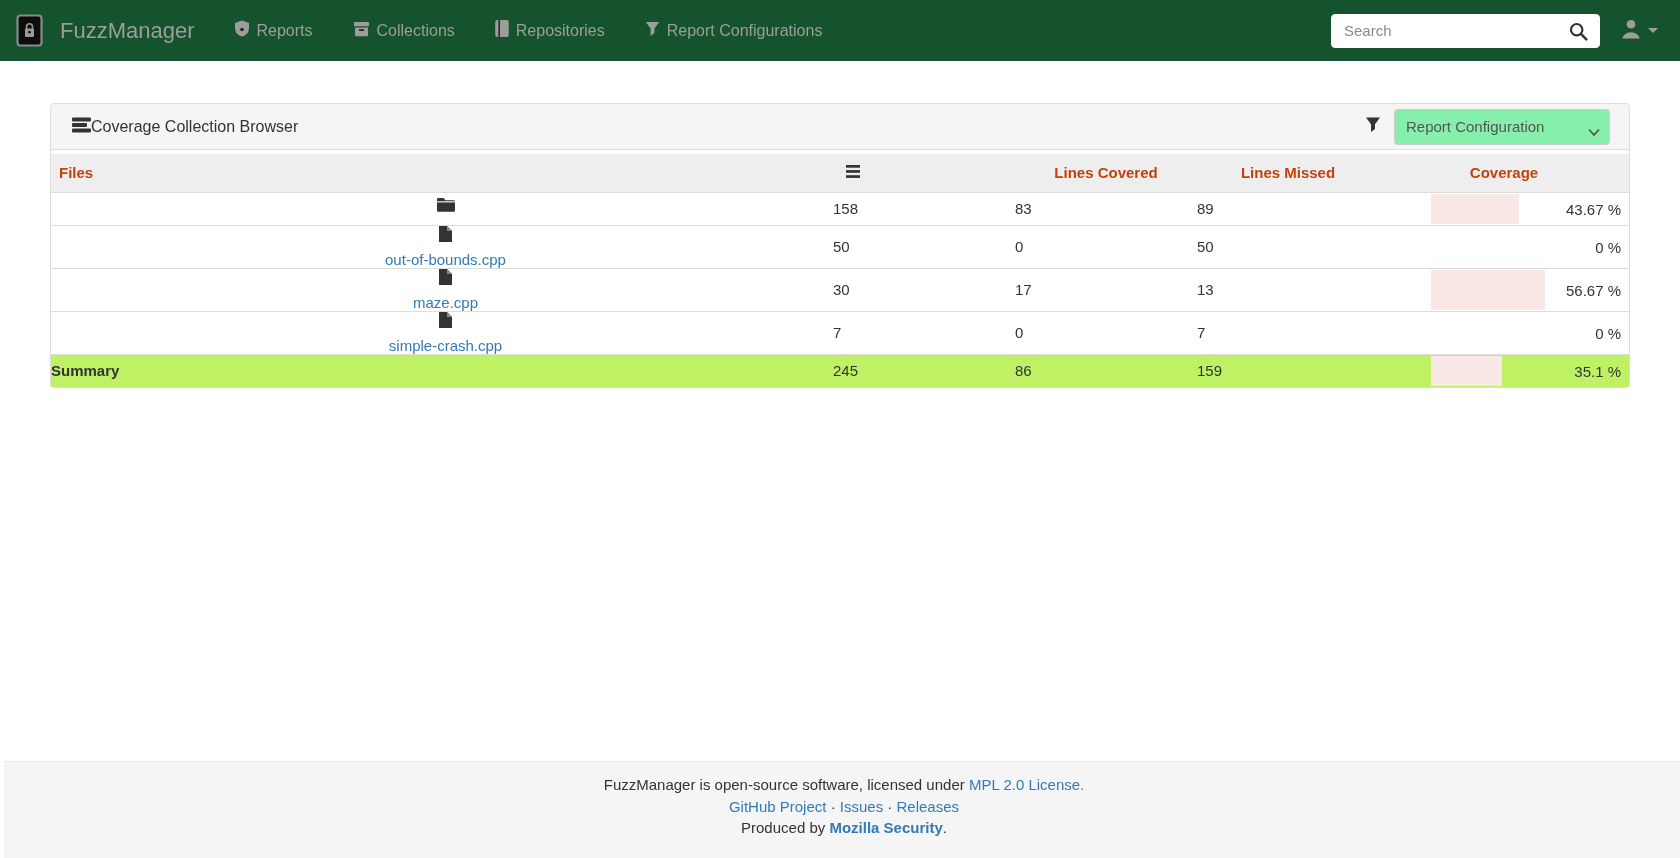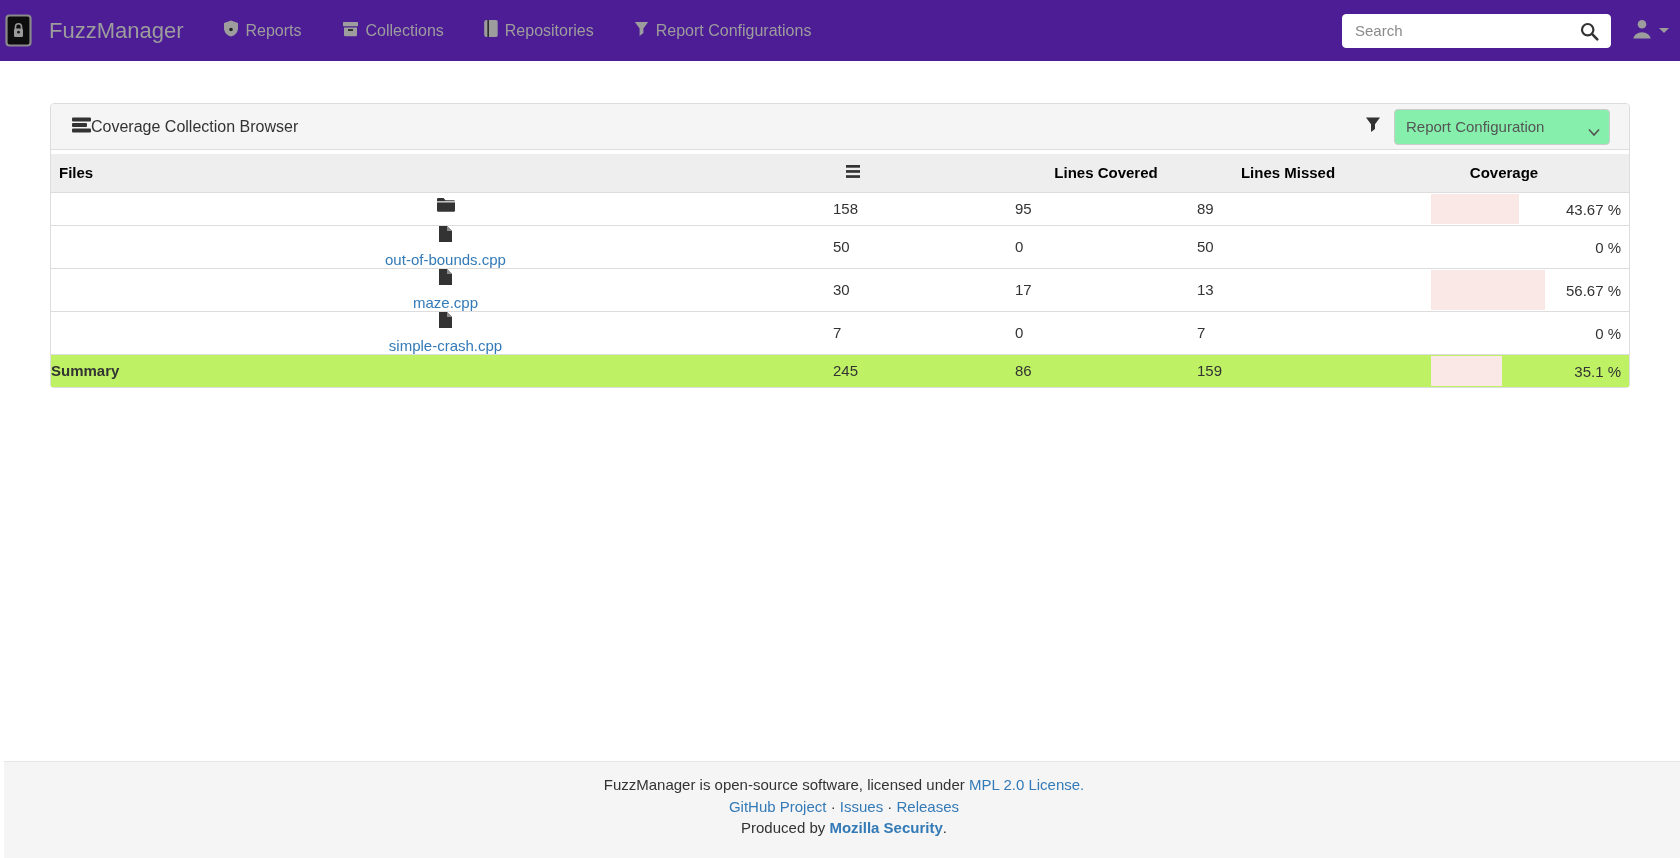--- a/index.html
+++ b/index.html
@@ -5,21 +5,21 @@
   * { box-sizing: border-box; }
   html,body { margin:0; padding:0; }
   body {
     width:1680px; height:858px; position:relative; overflow:hidden;
     background:#ffffff; color:#333;
     font-family:"Liberation Sans","DejaVu Sans",sans-serif;
   }
   a { cursor:pointer; }
 
   
-  .navbar { height:61px; background:#4c1d95; display:flex; align-items:center; padding:0 5px; }
+  .navbar { height:61px; background:#14532d; display:flex; align-items:center; padding:0 16px; }
   .brand-group { display:flex; align-items:center; }
   .logo { margin-right:17px; display:flex; }
   .brand-name { color:#9d9d9d; font-size:22px; text-decoration:none; }
   .nav-items { display:flex; margin-left:39px; gap:40px; }
   .nav-item { display:flex; align-items:center; gap:7px; color:#9d9d9d; font-size:16px; text-decoration:none; }
   .nav-right { margin-left:auto; display:flex; align-items:center; }
   .search-wrap { position:relative; width:269px; }
   .search-input {
     width:100%; height:34px; border:1px solid #fff; border-radius:4px;
     padding:0 42px 0 12px; font-size:15px; color:#333; outline:none;
@@ -46,21 +46,21 @@
   .rc-select {
     appearance:none; -webkit-appearance:none; -moz-appearance:none;
     width:216px; height:36px; border:1px solid #ccc; border-radius:4px;
     background:#86efac; font-size:15px; color:#555; padding:0 30px 0 11px;
     font-family:inherit; cursor:pointer;
   }
   .select-chevron { position:absolute; right:10px; top:14px; pointer-events:none; }
 
   
   table.cov { width:100%; border-collapse:collapse; table-layout:fixed; margin-top:4px; font-size:15px; }
-  table.cov th { background:#eeeeee; height:38px; font-weight:bold; color:#000000; text-align:center; padding:0; }
+  table.cov th { background:#eeeeee; height:38px; font-weight:bold; color:#c2410c; text-align:center; padding:0; }
   table.cov th.h-files { text-align:left; padding-left:8px; }
   table.cov th.h-licon { text-align:left; padding-left:13px; }
   table.cov td { height:33px; border-top:1px solid #ddd; padding:0; vertical-align:middle; }
   td.c-files .cellflex { display:flex; align-items:center; gap:6px; padding-left:7px;flex-direction:column; }
   td.c-num { padding-left:8px; }
   td.c-cov { position:relative; }
   .covbar { position:absolute; left:52px; top:1px; bottom:1px; background:#f9e8e6; }
   .covtext { position:absolute; right:8px; top:50%; transform:translateY(-50%); }
   .file-link { color:#337ab7; text-decoration:none; }
   tbody.summary-body td { background:#bef264; }
@@ -217,21 +217,21 @@
           <svg width="18" height="15" viewBox="0 0 18 15" fill="#333">
             <path d="M0 2.4 A1.3 1.3 0 0 1 1.3 1.1 h5.2 l2 2.1 h8.2 A1.3 1.3 0 0 1 18 4.5 v9 a1.3 1.3 0 0 1 -1.3 1.3 H1.3 A1.3 1.3 0 0 1 0 13.5 Z"></path>
             <rect x="0" y="4.3" width="18" height="1.1" fill="#fff"></rect>
           </svg>
         </span>
 
         <a class="file-link"></a>
       </span>
     </td>
     <td class="c-num">158</td>
-    <td class="c-num">95</td>
+    <td class="c-num">83</td>
     <td class="c-num">89</td>
     <td class="c-cov">
       <span class="covbar" style="width: 88.2134px;"></span>
       <span class="covtext">43.67 %</span>
     </td>
   </tr>
 
   <tr>
     <td class="c-files">
       <span class="cellflex">

